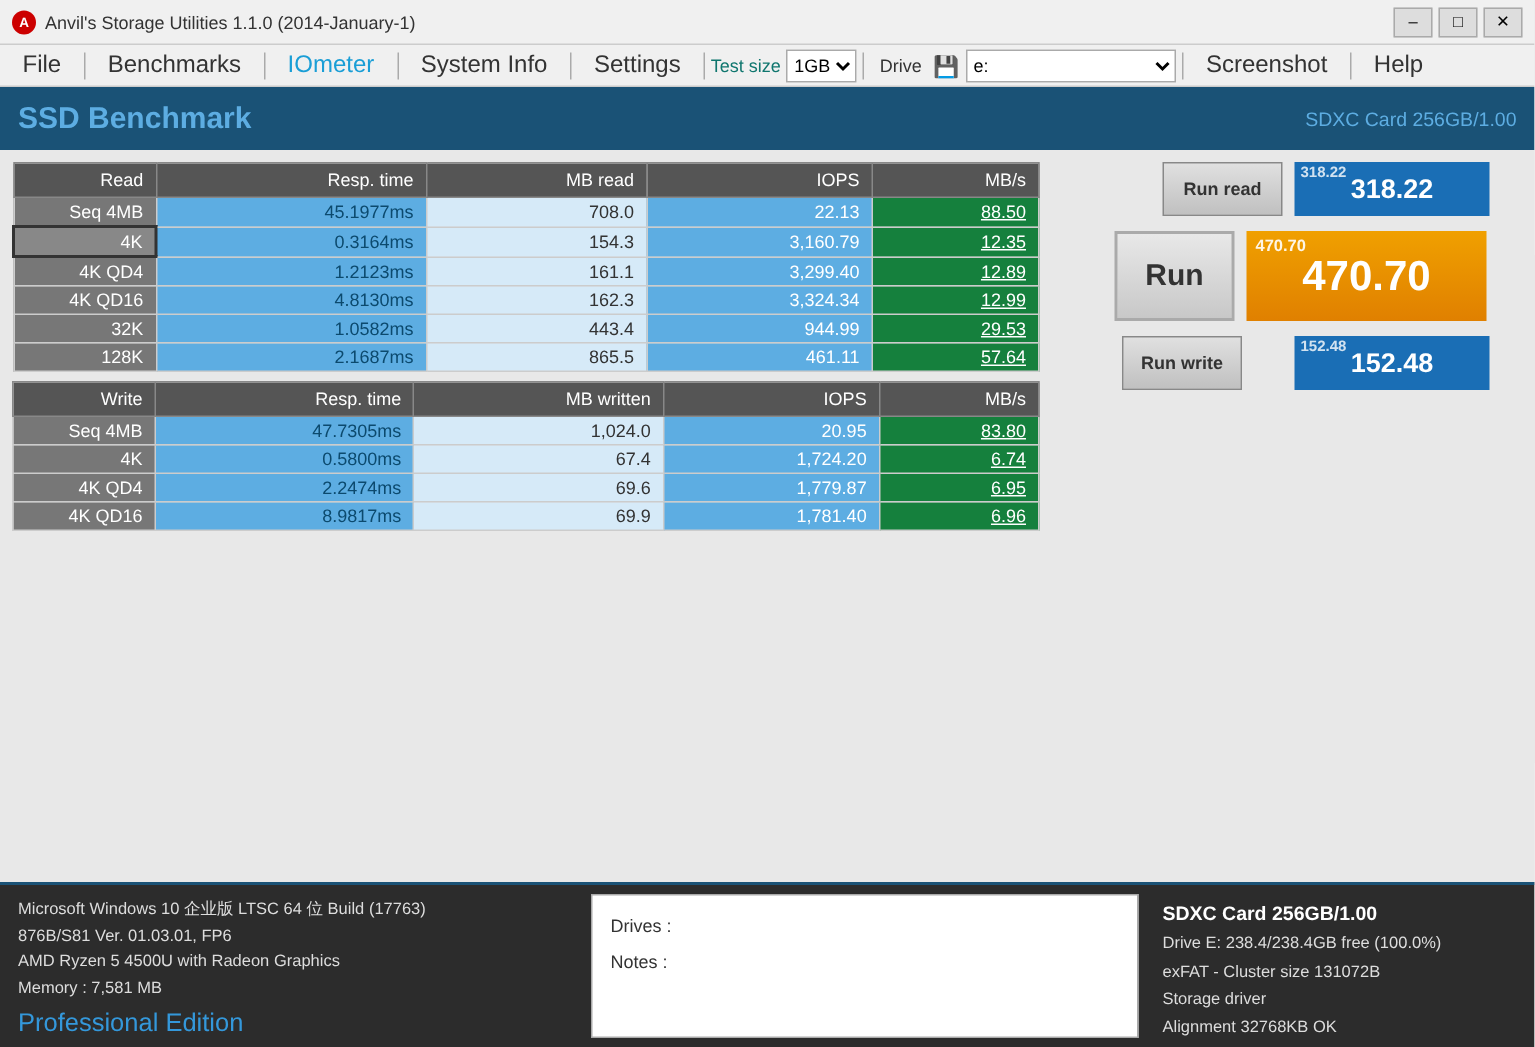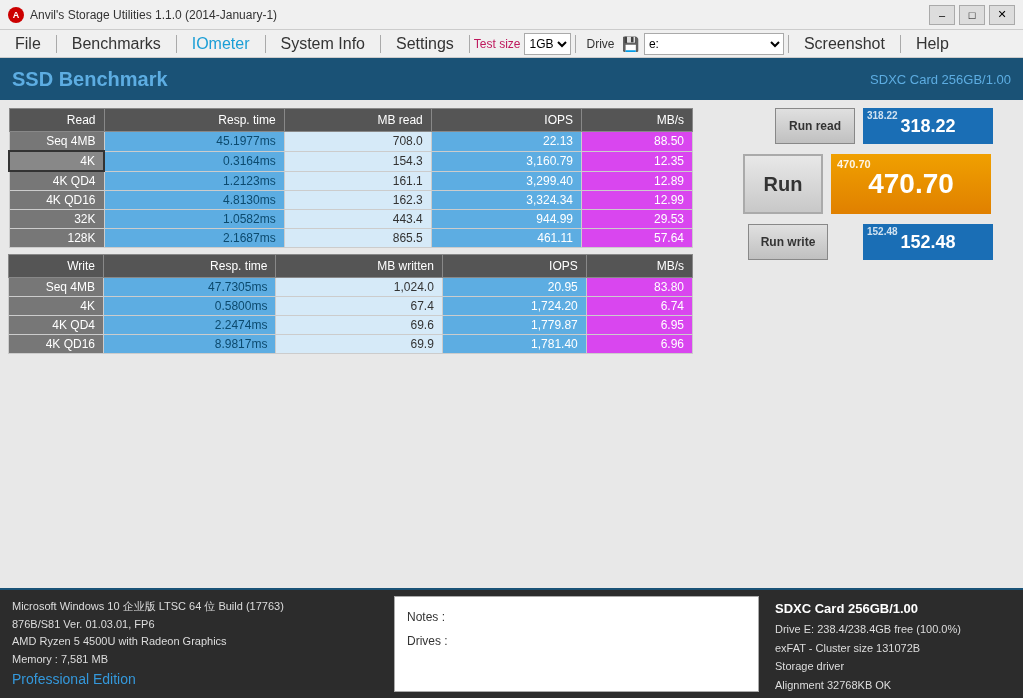--- a/index.html
+++ b/index.html
@@ -68,21 +68,21 @@
     }
     .menu-separator {
       width: 1px;
       height: 18px;
       background: #aaa;
       margin: 0 2px;
     }
     .menu-test-size {
       display: flex; align-items: center; gap: 4px;
     }
-    .menu-test-size label { font-size: 12px; color: #be185d; }
+    .menu-test-size label { font-size: 12px; color: #0f766e; }
     .select-box {
       height: 22px;
       border: 1px solid #aaa;
       background: white;
       font-size: 12px;
       padding: 0 0;
     }
     .drive-select {
       width: 140px;
     }
@@ -158,22 +158,23 @@
     }
     .bench-table td.mb-val {
       background: #d6eaf8;
       color: #333;
     }
     .bench-table td.iops-val {
       background: #5dade2;
       color: white;
     }
     .bench-table td.mbs-val {
-      background: #d946ef;
-      color: white;
+      background: #15803d;
+      color: white;
+      text-decoration: underline;
     }
 
     
     .right-panel {
       width: 310px;
       padding: 8px;
       display: flex;
       flex-direction: column;
       align-items: center;
       gap: 6px;
@@ -292,21 +293,21 @@
     }
     .bottom-sys-info {
       width: 390px;
       padding: 8px 12px;
       color: #ddd;
       font-size: 11px;
       line-height: 1.6;
     }
     .bottom-sys-info .pro-edition {
       color: #3498db;
-      font-size: 14px;
+      font-size: 17px;
       cursor: pointer;
     }
     .bottom-drives-notes {
       flex: 1;
       padding: 8px 12px;
       background: white;
       border: 1px solid #aaa;
       margin: 6px 4px;
       font-size: 12px;
       color: #333;
@@ -513,22 +514,22 @@
 
   <div class="bottom-sys-info">
     <div>Microsoft Windows 10 企业版 LTSC 64 位 Build (17763)</div>
     <div>876B/S81 Ver. 01.03.01, FP6</div>
     <div>AMD Ryzen 5 4500U with Radeon Graphics</div>
     <div>Memory : 7,581 MB</div>
     <div class="pro-edition">Professional Edition</div>
   </div>
 
   <div class="bottom-drives-notes">
+    <div>Drives :</div>
     <div>Notes :</div>
-    <div>Drives :</div>
   </div>
 
   <div class="bottom-card-info">
     <div class="card-title">SDXC Card 256GB/1.00</div>
     <div>Drive E: 238.4/238.4GB free (100.0%)</div>
     <div>exFAT - Cluster size 131072B</div>
     <div>Storage driver</div>
     <div></div>
     <div>Alignment 32768KB OK</div>
     <div>Compression 1% (Threshold 10%)</div>

